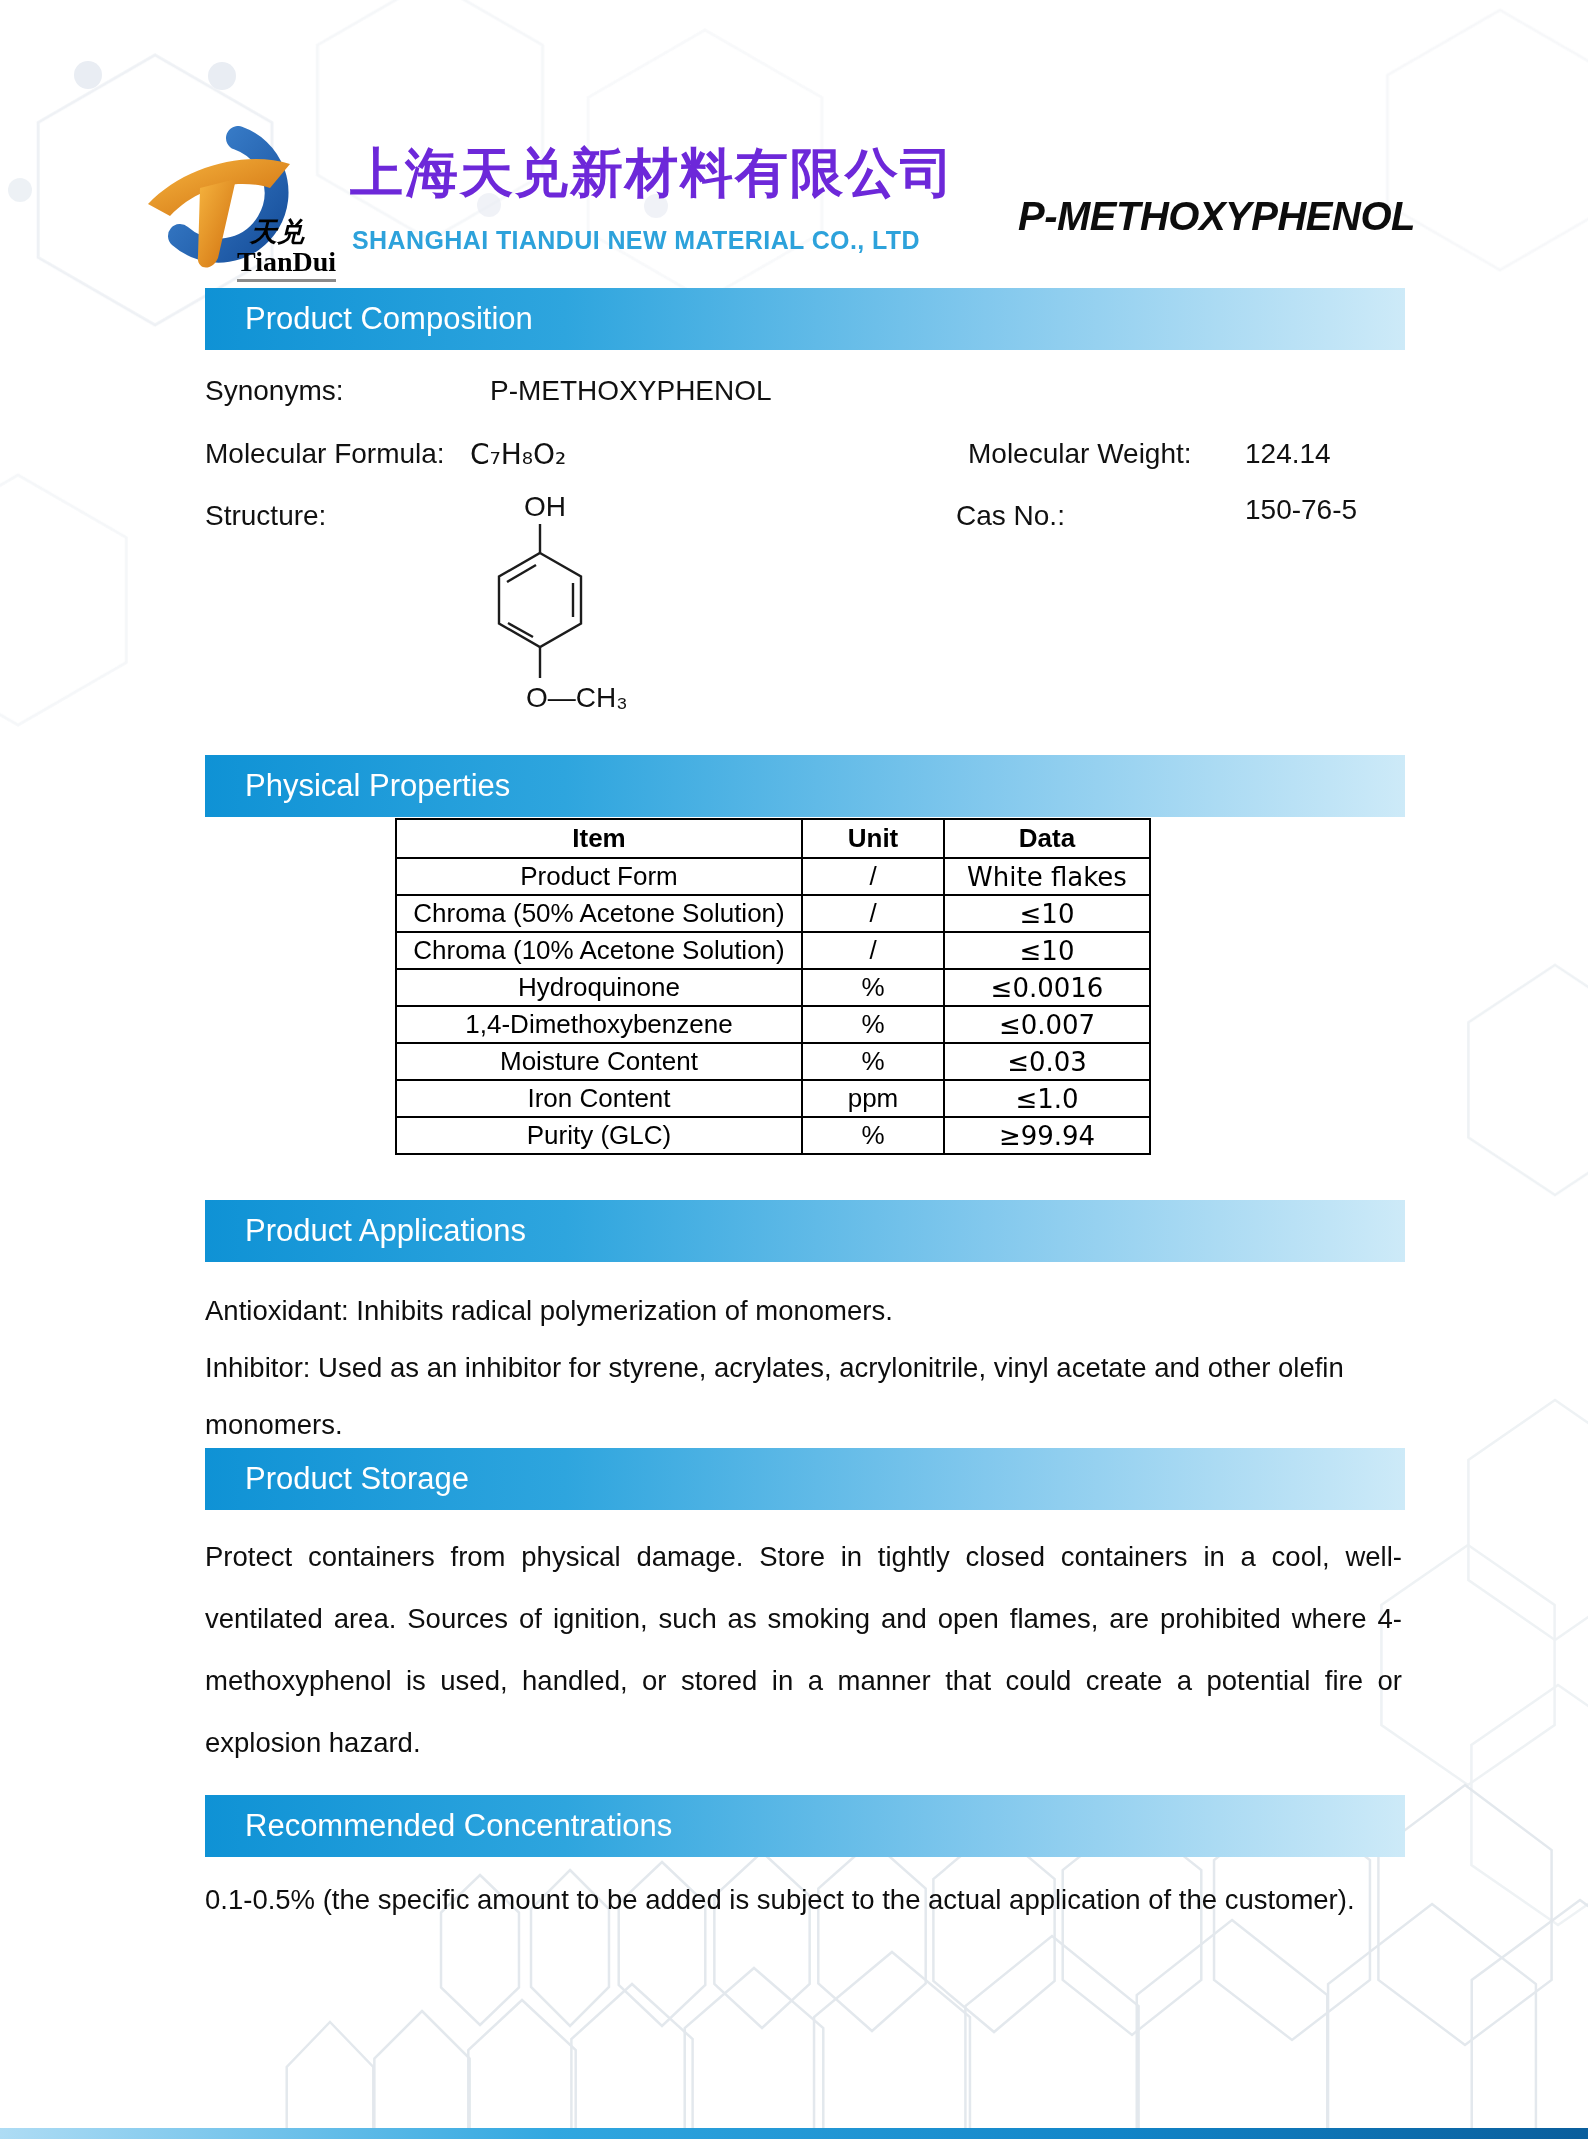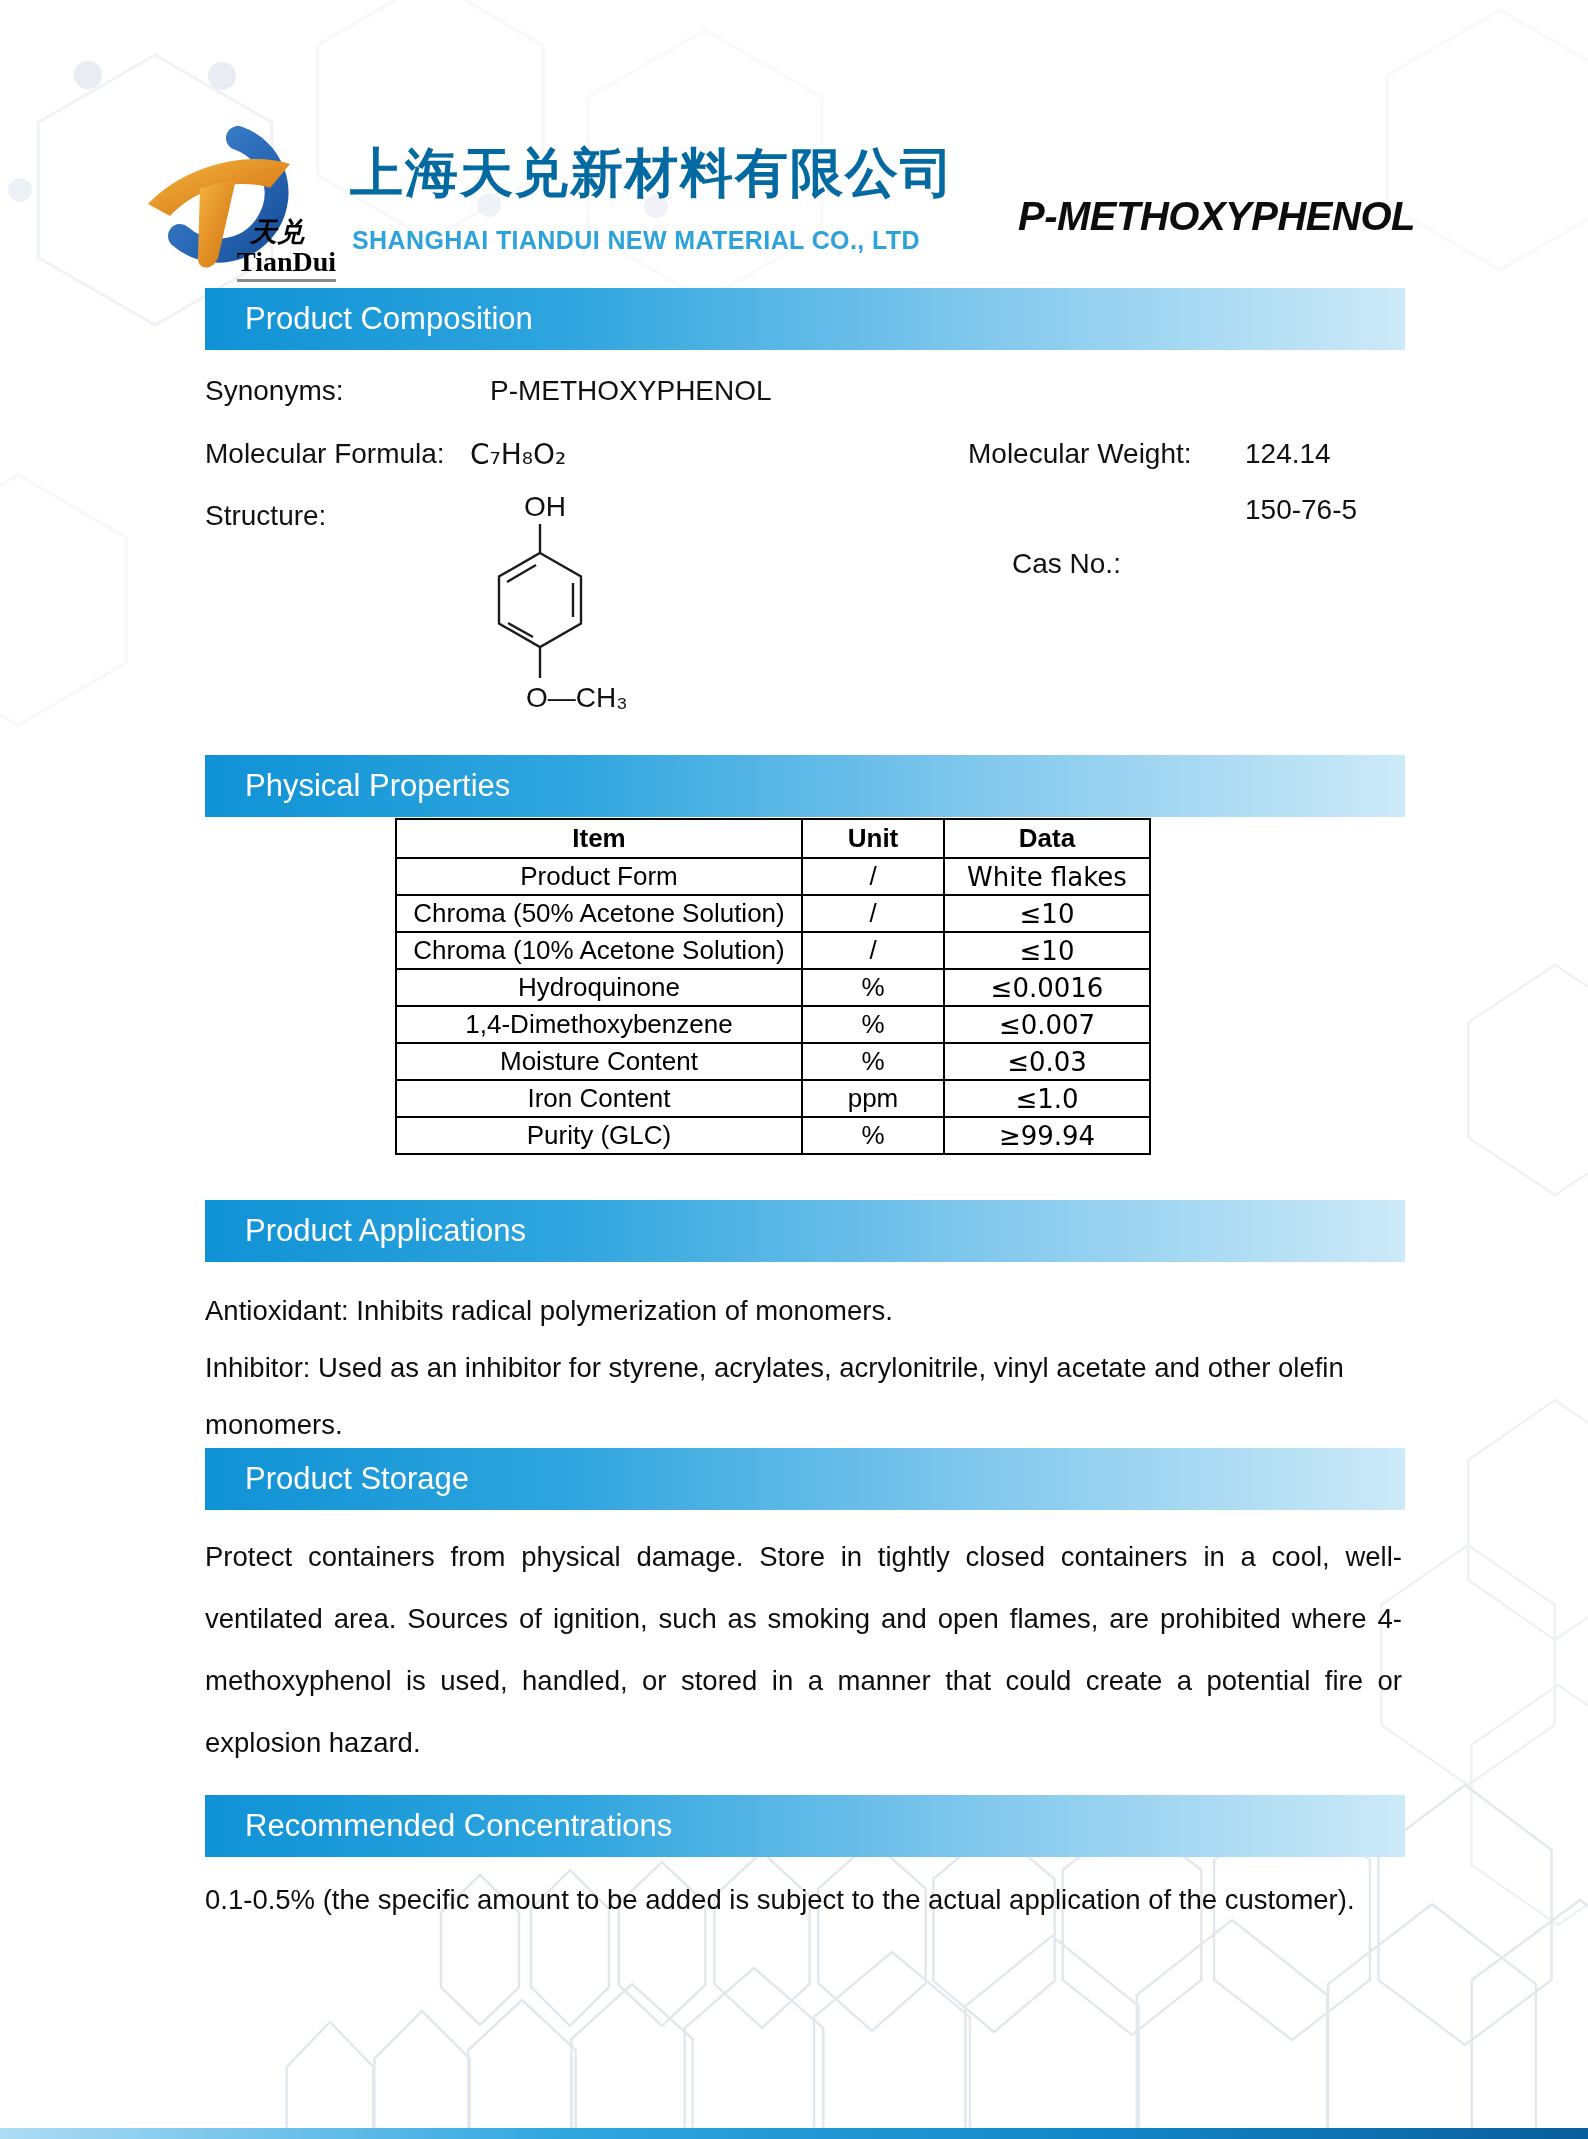--- a/index.html
+++ b/index.html
@@ -14,21 +14,21 @@
   .bg-decor{position:absolute;left:0;top:0;width:1588px;height:2139px;z-index:0;}
   .content{position:absolute;left:0;top:0;width:100%;height:100%;z-index:1;}
 
   
   .logo-mark{position:absolute;left:138px;top:126px;width:210px;height:150px;}
   .logo-cn{position:absolute;left:250px;top:214px;font-family:"Liberation Serif","DejaVu Serif",serif;
            font-weight:bold;font-style:italic;font-size:27px;color:#000;}
   .logo-en{position:absolute;left:237px;top:246px;font-family:"Liberation Serif","DejaVu Serif",serif;
            font-weight:bold;font-size:28px;color:#000;border-bottom:3px solid #8a8a8a;padding-bottom:1px;}
   .company-cn{position:absolute;left:350px;top:138px;font-size:53px;font-weight:bold;
-              color:#0369a1;letter-spacing:2px;}
+              color:#6d28d9;letter-spacing:2px;}
   .company-en{position:absolute;left:352px;top:226px;font-size:25px;font-weight:bold;color:#2da2db;letter-spacing:0.4px;}
   .product-title{position:absolute;left:1018px;top:194px;font-size:40px;font-weight:bold;
                  font-style:italic;color:#0d0d0d;letter-spacing:-0.5px;}
 
   
   .bar{
     position:absolute;left:205px;width:1200px;height:62px;
     background:linear-gradient(90deg,#0f92d5 0%,#2ea5de 30%,#82c8ed 65%,#cdeaf8 100%);
   }
   .bar span{display:block;padding-left:40px;line-height:62px;color:#fff;font-size:31px;font-weight:normal;}
@@ -156,21 +156,21 @@
 
     <div class="lbl" style="left:205px;top:375px;">Synonyms:</div>
     <div class="val" style="left:490px;top:375px;">P-METHOXYPHENOL</div>
 
     <div class="lbl" style="left:205px;top:438px;">Molecular Formula:</div>
     <div class="val formula" style="left:470px;top:438px;">C₇H₈O₂</div>
     <div class="lbl" style="left:968px;top:438px;">Molecular Weight:</div>
     <div class="val" style="left:1245px;top:438px;">124.14</div>
 
     <div class="lbl" style="left:205px;top:500px;">Structure:</div>
-    <div class="lbl" style="left:1012px;top:500px;margin-top:48px;">Cas No.:</div>
+    <div class="lbl" style="left:956px;top:500px;">Cas No.:</div>
     <div class="val" style="left:1245px;top:494px;">150-76-5</div>
 
     <svg class="structure" viewBox="0 0 230 245">
       <g stroke="#1c1c1c" stroke-width="2.4" fill="none">
 
         <path d="M52,71 93,94.5 93,141.5 52,165 11,141.5 11,94.5 Z"></path>
 
         <path d="M19,100 48,83"></path>
         <path d="M85,101 85,135"></path>
         <path d="M45,155 20,141"></path>

